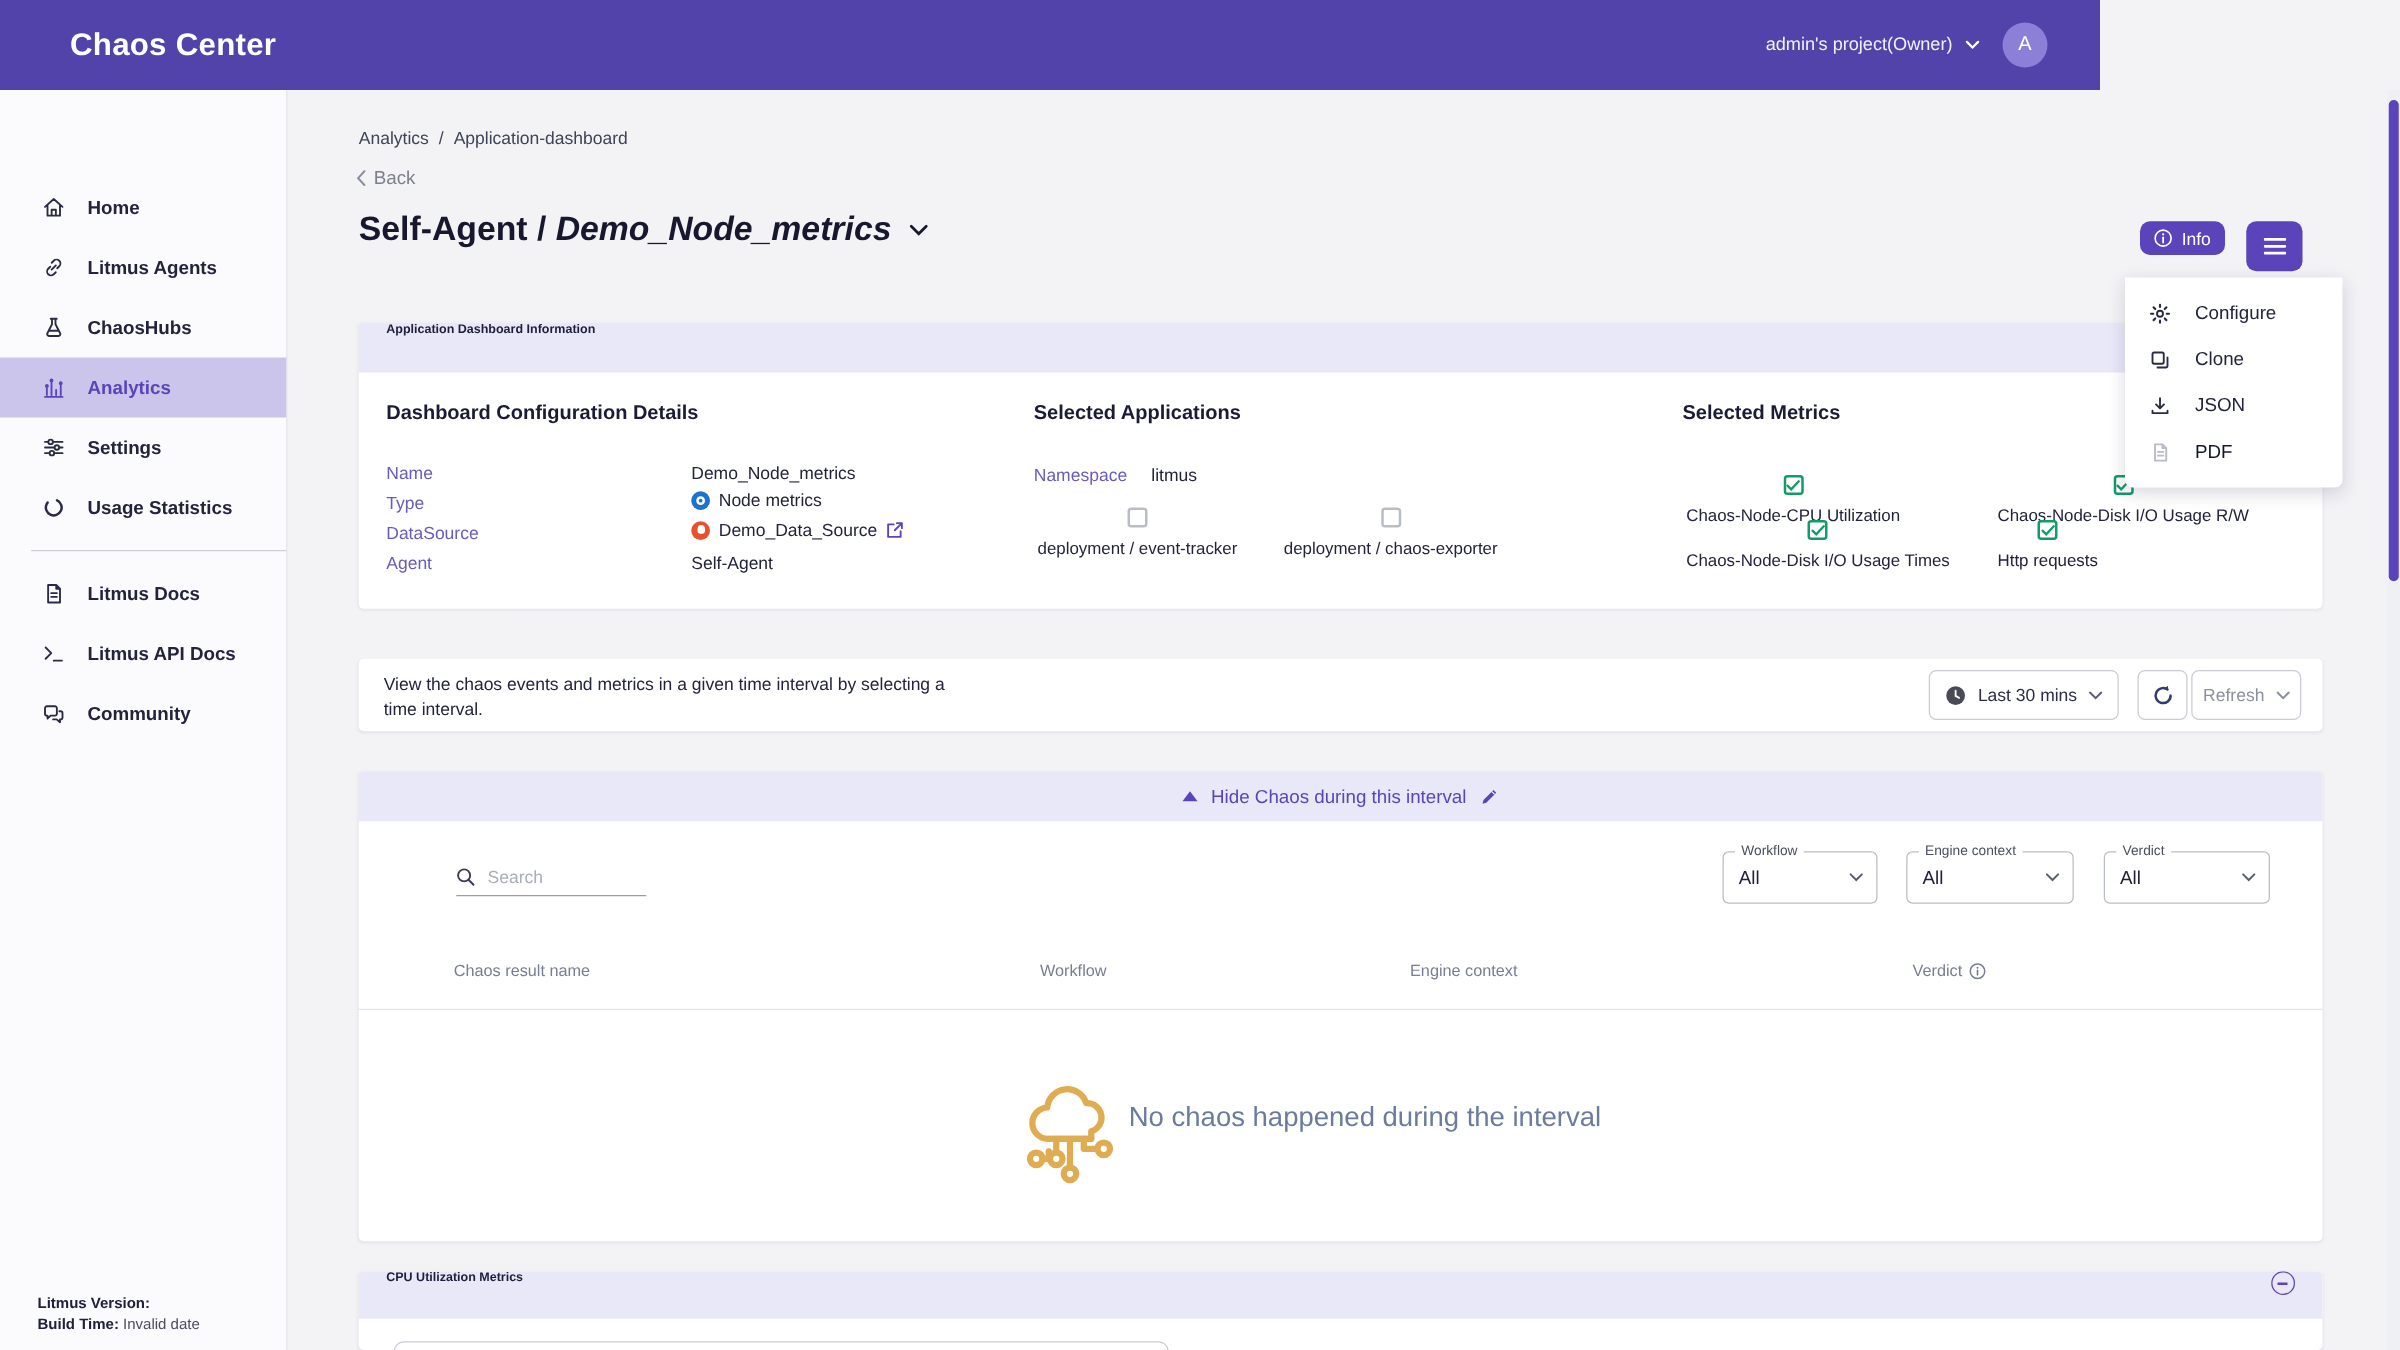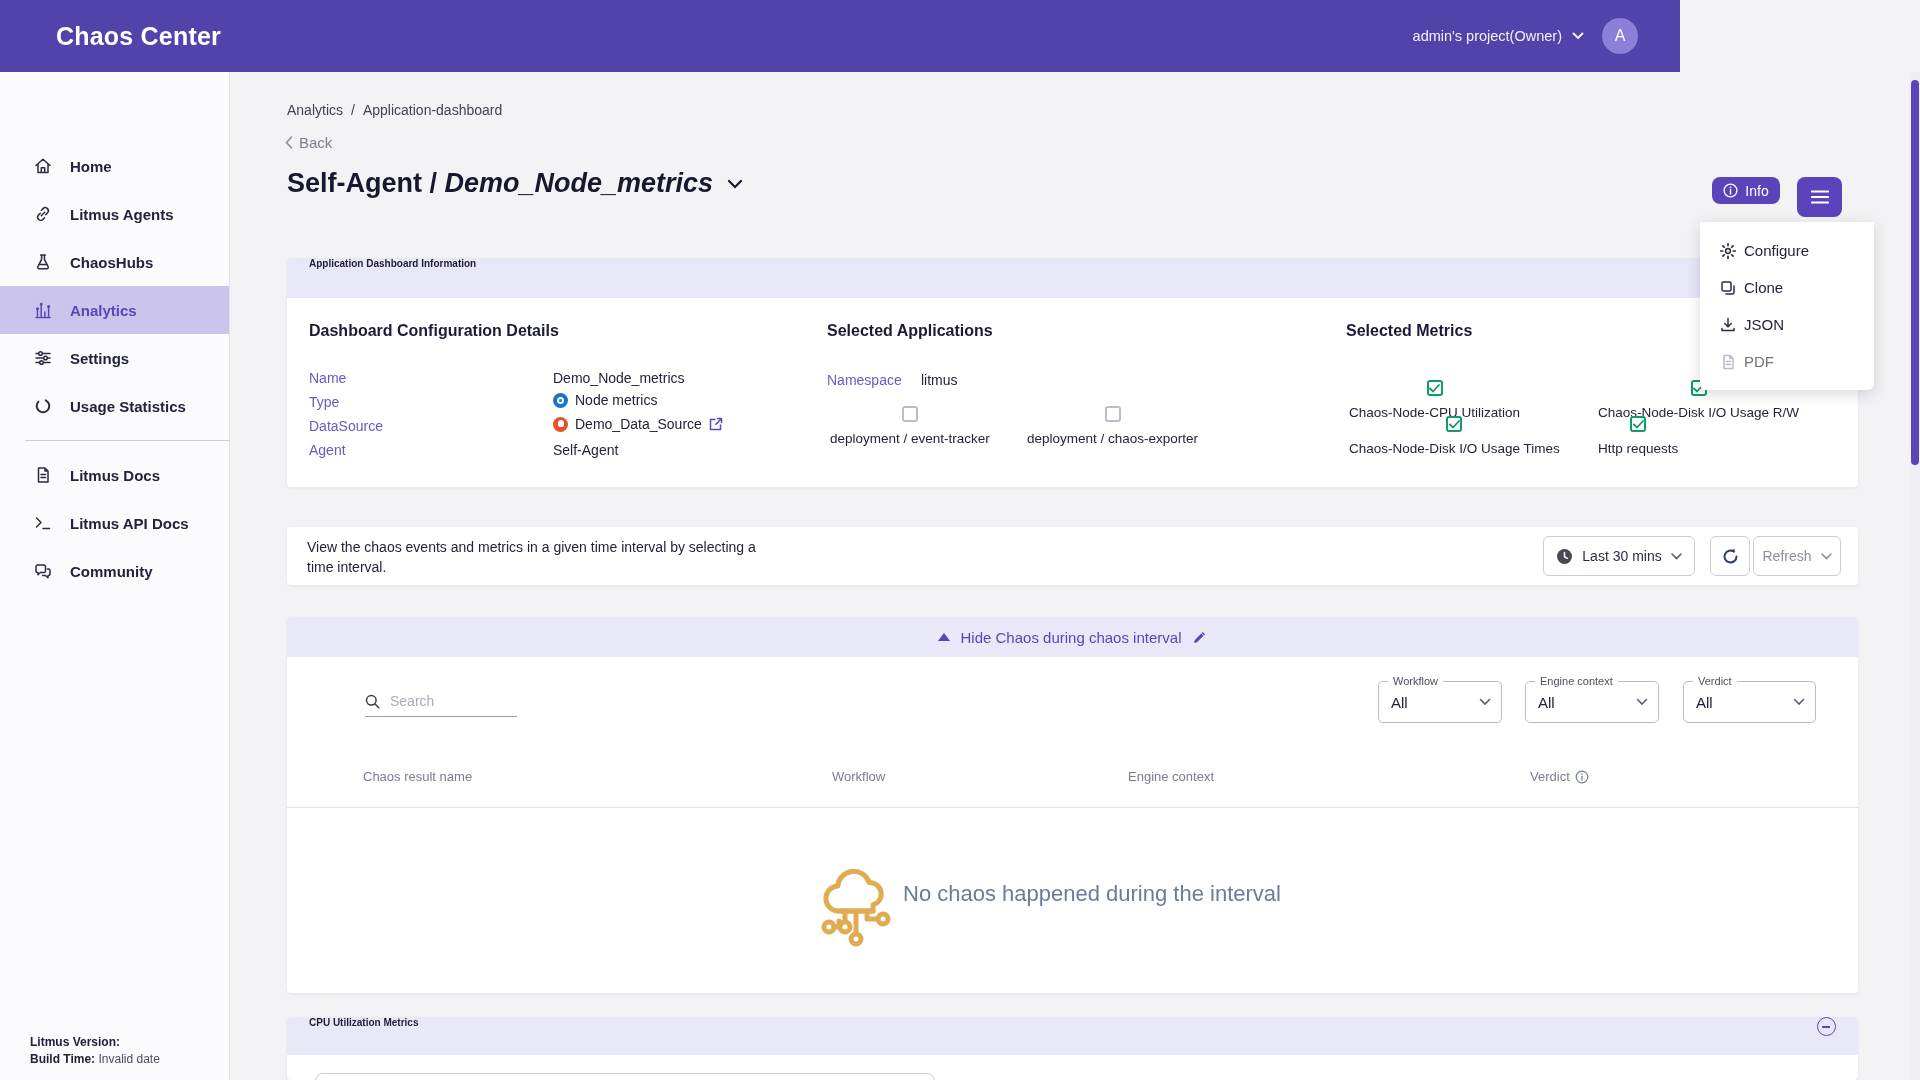--- a/index.html
+++ b/index.html
@@ -36,23 +36,23 @@
   .title-row { position:absolute; left:57px; top:96px; display:flex; align-items:center; gap:14px; }
   .page-title { font-size:27px; font-weight:bold; color:#17172e; }
   .page-title .dash-name { font-style:italic; }
   .btn-info { position:absolute; left:1482px; top:105px; width:68px; height:27px; background:#5b44ba;
     border:none; border-radius:8px; color:#fff; font-size:14px; display:flex; align-items:center;
     justify-content:center; gap:7px; cursor:pointer; font-family:inherit; }
   .btn-burger { position:absolute; left:1567px; top:105px; width:45px; height:40px; background:#5b44ba;
     border:none; border-radius:8px; display:flex; align-items:center; justify-content:center; cursor:pointer; }
   .menu-panel { position:absolute; left:1470px; top:150px; width:174px; background:#fff; border-radius:0 0 6px 6px;
     box-shadow:0 4px 14px rgba(40,40,80,.18); padding:10px 0; z-index:40; }
-  .menu-item { height:37px; display:flex; align-items:center; gap:7px; padding-left:19px;
+  .menu-item { height:37px; display:flex; align-items:center; gap:19px; padding-left:19px;
     font-size:15px; color:#23233c; cursor:pointer; }
-  .menu-item.disabled { color:#737373; cursor:default; }
+  .menu-item.disabled { color:#0f172a; cursor:default; }
   
   .card { position:absolute; left:57px; width:1571px; background:#fff; border-radius:4px;
     box-shadow:0 1px 3px rgba(30,30,60,.08); }
   .band { height:40px; background:#e9e8f8; display:flex; padding:0 22px;
     font-size:10px; font-weight:bold; color:#1e1e3a; border-radius:4px 4px 0 0; }
   
   .card-info { top:186px; height:229px; }
   .col-title { position:absolute; font-size:16px; font-weight:600; color:#1b1b36; }
   .kv-label { position:absolute; font-size:14px; color:#675cbe; }
   .kv-value { position:absolute; font-size:14px; color:#23233c; display:flex; align-items:center; gap:7px; }
@@ -361,21 +361,21 @@
       <span>Refresh</span>
       <svg width="11" height="7" viewBox="0 0 11 7">
           <path d="M1 1 L5.5 5.5 L10 1" stroke="#8a8f9c" stroke-width="1.6" fill="none" stroke-linecap="round"></path>
         </svg>
     </button>
   </div>
 
   <div class="card card-chaos">
     <div class="toggle-band">
       <span class="tri-up"></span>
-      <span>Hide Chaos during chaos interval</span>
+      <span>Hide Chaos during this interval</span>
       <svg width="15" height="15" viewBox="0 0 15 15" style="cursor:pointer">
           <path d="M2 13 L2.8 10 L10.8 2 L13 4.2 L5 12.2 Z" fill="#5b44ba"></path>
           <path d="M9.5 3.3 L11.7 5.5" stroke="#fff" stroke-width=".9"></path>
         </svg>
     </div>
 
     <div class="search-wrap">
       <svg width="15" height="15" viewBox="0 0 15 15">
           <circle cx="6.3" cy="6.3" r="4.8" stroke="#3a3a52" stroke-width="1.5" fill="none"></circle>
           <path d="M10 10 L13.8 13.8" stroke="#3a3a52" stroke-width="1.5" stroke-linecap="round"></path>

